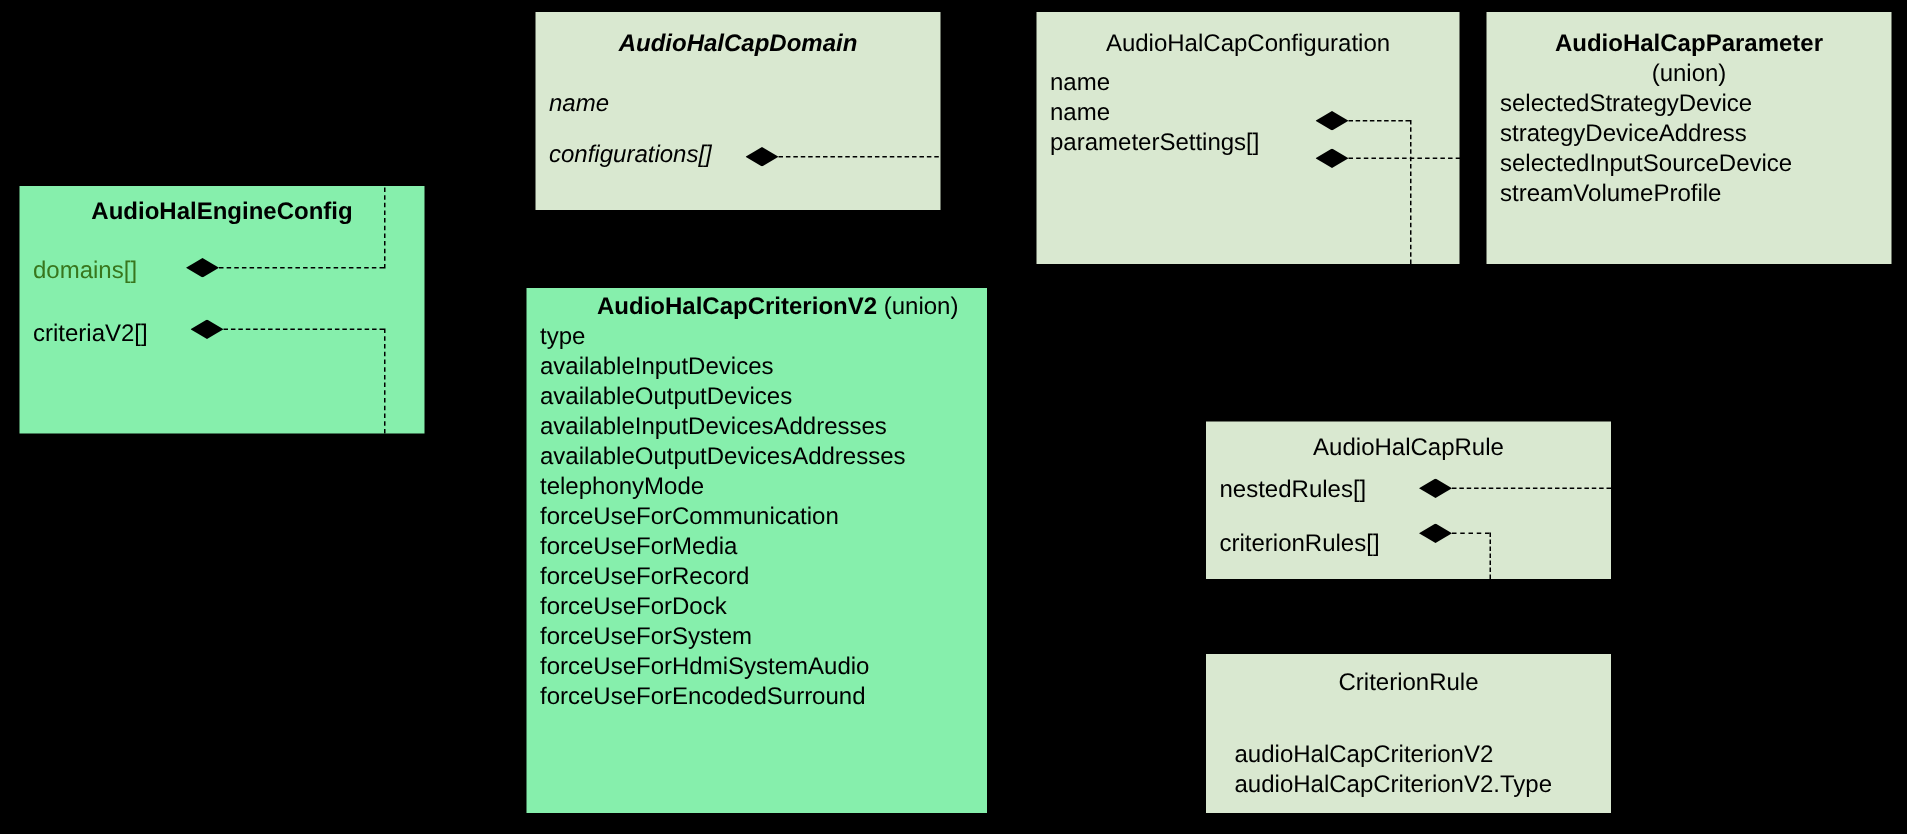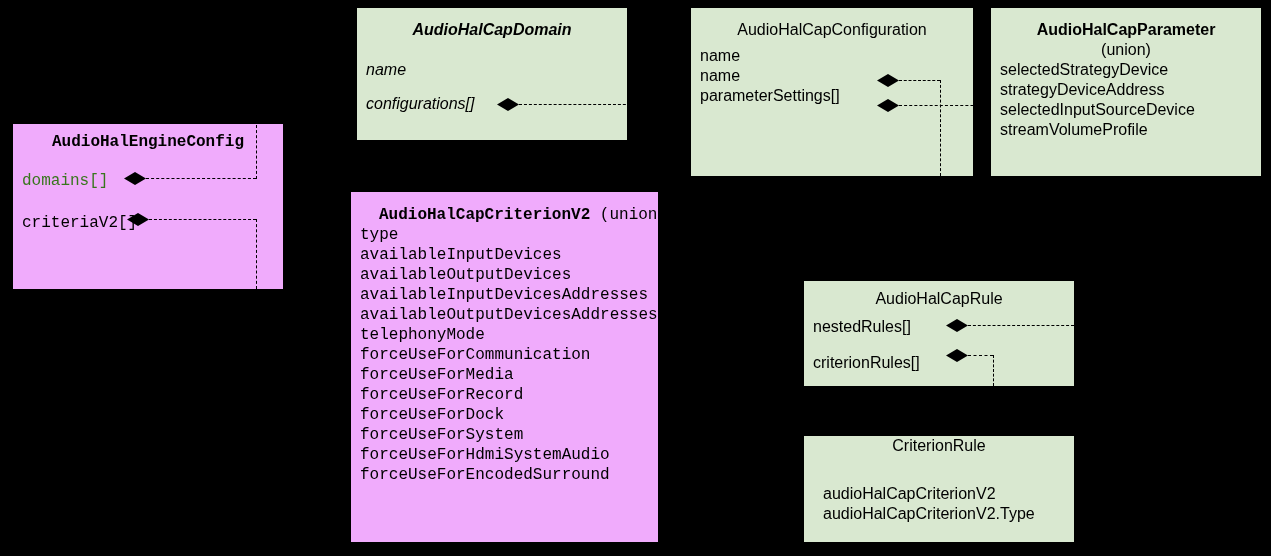--- a/index.html
+++ b/index.html
@@ -14,21 +14,21 @@
     background: #000000;
     overflow: hidden;
     font-family: "Liberation Sans", sans-serif;
   }
   .uml-box {
     position: absolute;
     box-sizing: border-box;
     overflow: visible;
   }
   .uml-box.green { background: #d9e8d0; }
-  .uml-box.gray  { background: #f0abfc; font-family: Liberation Mono, monospace; }
+  .uml-box.gray  { background: #86efac; }
 
   .box-title {
     text-align: center;
     font-size: 16px;
     line-height: 20px;
     color: #000000;
     white-space: nowrap;
   }
   .box-title.bold { font-weight: bold; }
   .box-title .union-inline { font-weight: normal; }
@@ -126,21 +126,21 @@
     <div class="box-subtitle">(union)</div>
     <div class="field-list">
       <div class="attr">selectedStrategyDevice</div>
       <div class="attr">strategyDeviceAddress</div>
       <div class="attr">selectedInputSourceDevice</div>
       <div class="attr">streamVolumeProfile</div>
     </div>
   </div>
 
   <div class="uml-box gray" style="left:351px; top:192px; width:307px; height:350px;">
-    <div class="box-title bold" style="margin-top:13px;padding-left:28px;">
+    <div class="box-title bold" style="margin-top:3px;padding-left:28px;">
       <span>AudioHalCapCriterionV2</span><span>&nbsp;</span><span class="union-inline">(union)</span>
     </div>
     <div class="field-list">
       <div class="attr">type</div>
       <div class="attr">availableInputDevices</div>
       <div class="attr">availableOutputDevices</div>
       <div class="attr">availableInputDevicesAddresses</div>
       <div class="attr">availableOutputDevicesAddresses</div>
       <div class="attr">telephonyMode</div>
       <div class="attr">forceUseForCommunication</div>
@@ -161,20 +161,20 @@
     </div>
   </div>
   <div class="diamond" style="left:946px; top:319px;"></div>
   <div class="conn-h" style="left:968px; top:325px; width:106px;"></div>
 
   <div class="diamond" style="left:946px; top:349px;"></div>
   <div class="conn-h" style="left:968px; top:355px; width:25px;"></div>
   <div class="conn-v" style="left:993px; top:355px; height:31px;"></div>
 
   <div class="uml-box green" style="left:804px; top:436px; width:270px; height:106px;">
-    <div class="box-title" style="">CriterionRule</div>
+    <div class="box-title" style="margin-top:10px;">CriterionRule</div>
     <div class="field-list">
       <div class="attr" style="margin-top:28px; padding-left:10px;">audioHalCapCriterionV2</div>
       <div class="attr" style="padding-left:10px;">audioHalCapCriterionV2.Type</div>
     </div>
   </div>
 
 </div>
 
 </body></html>

